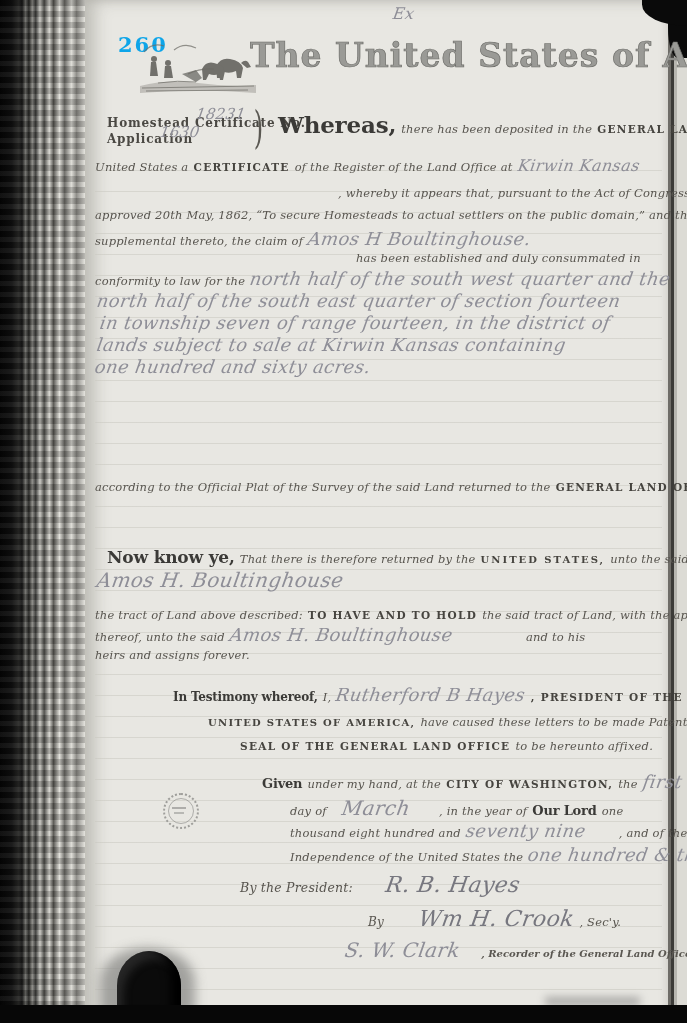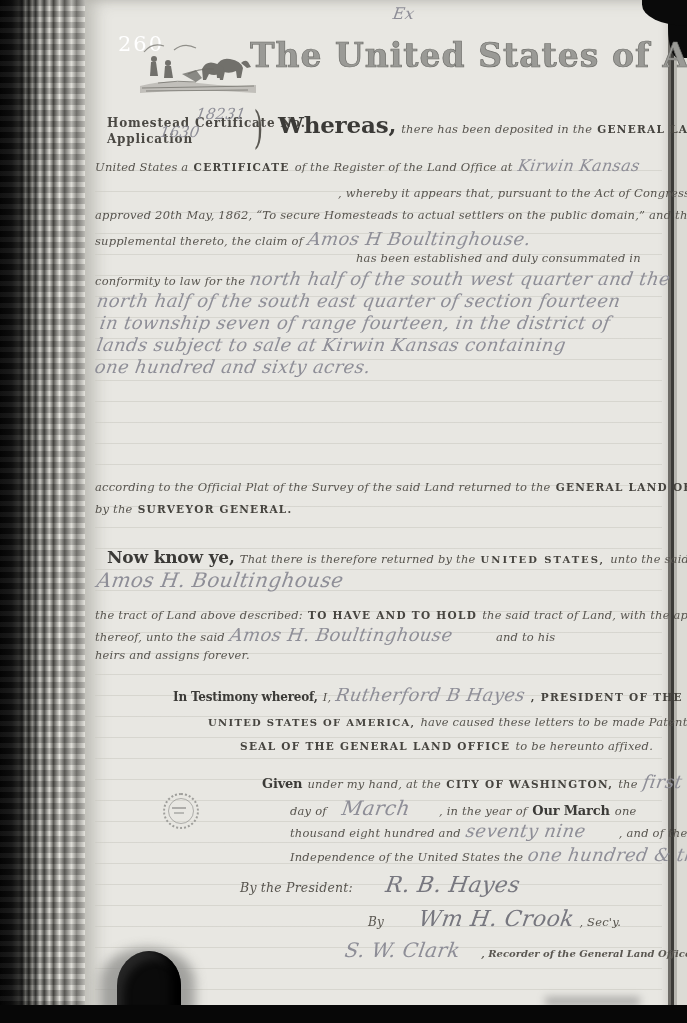--- a/index.html
+++ b/index.html
@@ -40,21 +40,21 @@
   .hw{display:inline-block;transform:skewX(-9deg);font-style:italic;color:#8e8e97;
       font-size:16px;letter-spacing:.4px;}
   .hw-lg{font-size:18px;}
   .hw-sig{font-size:22px;color:#77777f;}
   .line span{vertical-align:baseline;}
   
   #title{left:250px;top:36px;width:436px;text-align:center;font-size:33px;font-weight:700;
     color:#9a9a96;-webkit-text-stroke:.7px #6d6d69;letter-spacing:1px;}
   #greeting{left:255px;top:84px;width:430px;text-align:center;font-family:"DejaVu Sans",sans-serif;
     font-weight:700;font-size:10.5px;color:#3d3c39;letter-spacing:.4px;}
-  #pagenum{left:118px;top:32px;font-size:21px;font-weight:400;color:#ffffff;letter-spacing:2px;}
+  #pagenum{left:118px;top:32px;font-size:21px;font-weight:700;color:#0ea5e9;letter-spacing:2px;}
   #cornermark{left:393px;top:4px;font-size:16px;}
   #brace{left:250px;top:102px;font-size:44px;color:#5a5852;transform:scaleX(.55);font-weight:400;}
   
   #seal{position:absolute;left:163px;top:793px;width:32px;height:32px;border:2px dotted #8d8d8a;
     border-radius:50%;opacity:.8;}
   #seal i{position:absolute;inset:3px;border:1px solid rgba(110,110,108,.6);border-radius:50%;}
   #seal b{position:absolute;left:7px;top:12px;width:14px;height:2px;background:rgba(100,100,98,.55);}
   #seal em{position:absolute;left:9px;top:17px;width:10px;height:2px;background:rgba(100,100,98,.45);}
 </style>
 </head>
@@ -130,41 +130,37 @@
   </div>
   <div class="abs line hw hw-lg" style="left:97px;top:290px;">north half of the south east quarter of section fourteen</div>
   <div class="abs line hw hw-lg" style="left:100px;top:312px;">in township seven of range fourteen, in the district of</div>
   <div class="abs line hw hw-lg" style="left:97px;top:334px;">lands subject to sale at Kirwin Kansas containing</div>
   <div class="abs line hw hw-lg" style="left:95px;top:356px;">one hundred and sixty acres.</div>
 
   <div class="abs line" style="left:95px;top:476px;">
     <span class="pr">according to the Official Plat of the Survey of the said Land returned to the</span>
     <span class="caps">GENERAL LAND OFFICE</span>
   </div>
-  <div class="abs line" style="left:95px;top:498px;">
-    <span class="pr">by the</span>
-    <span class="caps">SURVEYOR GENERAL.</span>
-  </div>
 
   <div class="abs line" style="left:107px;top:547px;">
     <span class="bl" style="font-size:17px;">Now know ye,</span>
     <span class="pr">That there is therefore returned by the</span>
     <span class="caps" style="font-size:10px;letter-spacing:2px;">UNITED STATES,</span>
     <span class="pr">unto the said</span>
   </div>
   <div class="abs line hw" style="left:97px;top:568px;font-size:20px;">Amos H. Boultinghouse</div>
   <div class="abs line" style="left:95px;top:604px;">
     <span class="pr">the tract of Land above described:</span>
     <span class="caps">TO HAVE AND TO HOLD</span>
     <span class="pr">the said tract of Land, with the appurtenances</span>
   </div>
   <div class="abs line" style="left:95px;top:624px;">
     <span class="pr">thereof, unto the said</span>
     <span class="hw hw-lg">Amos H. Boultinghouse</span>
-    <span class="pr" style="margin-left:38px;">and to his</span>
+    <span class="pr" style="margin-left:68px;">and to his</span>
   </div>
   <div class="abs line pr" style="left:95px;top:648px;">heirs and assigns forever.</div>
 
   <div class="abs line" style="left:173px;top:684px;">
     <span class="bl" style="font-size:12px;">In Testimony whereof,</span>
     <span class="pr">I,</span>
     <span class="hw hw-lg">Rutherford B Hayes</span>
     <span class="caps">, PRESIDENT OF THE</span>
   </div>
   <div class="abs line" style="left:208px;top:711px;">
@@ -180,21 +176,21 @@
     <span class="bl" style="font-size:13px;">Given</span>
     <span class="pr">under my hand, at the</span>
     <span class="caps">CITY OF WASHINGTON,</span>
     <span class="pr">the</span>
     <span class="hw hw-lg">first</span>
   </div>
   <div class="abs line" style="left:290px;top:796px;">
     <span class="pr">day of</span>
     <span class="hw" style="font-size:20px;margin:0 24px 0 10px;">March</span>
     <span class="pr">, in the year of</span>
-    <span class="bl" style="font-size:13px;">Our March</span>
+    <span class="bl" style="font-size:13px;">Our Lord</span>
     <span class="pr">one</span>
   </div>
   <div class="abs line" style="left:290px;top:820px;">
     <span class="pr">thousand eight hundred and</span>
     <span class="hw hw-lg">seventy nine</span>
     <span class="pr" style="margin-left:28px;">, and of the</span>
   </div>
   <div class="abs line" style="left:290px;top:844px;">
     <span class="pr">Independence of the United States the</span>
     <span class="hw hw-lg">one hundred &amp; third</span>

